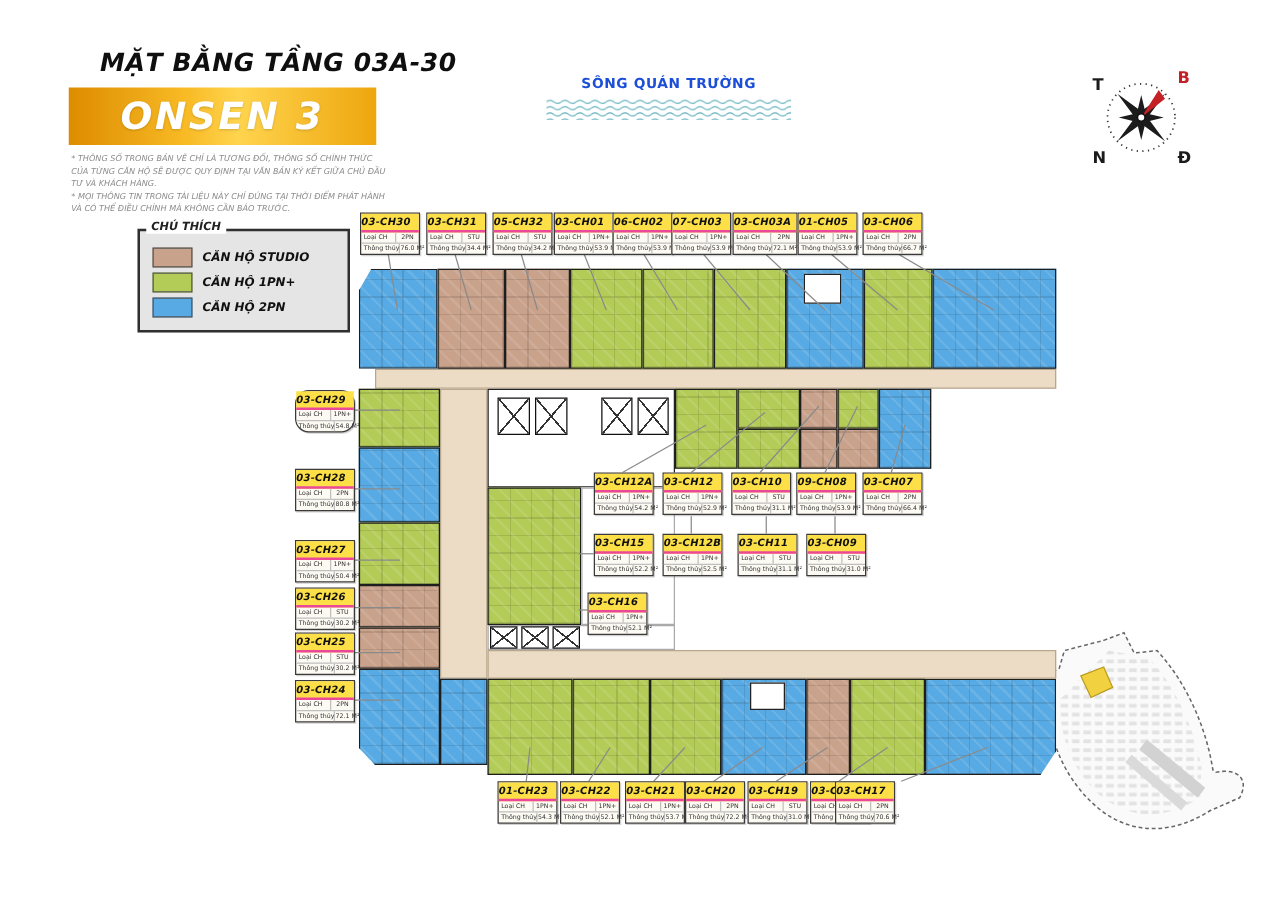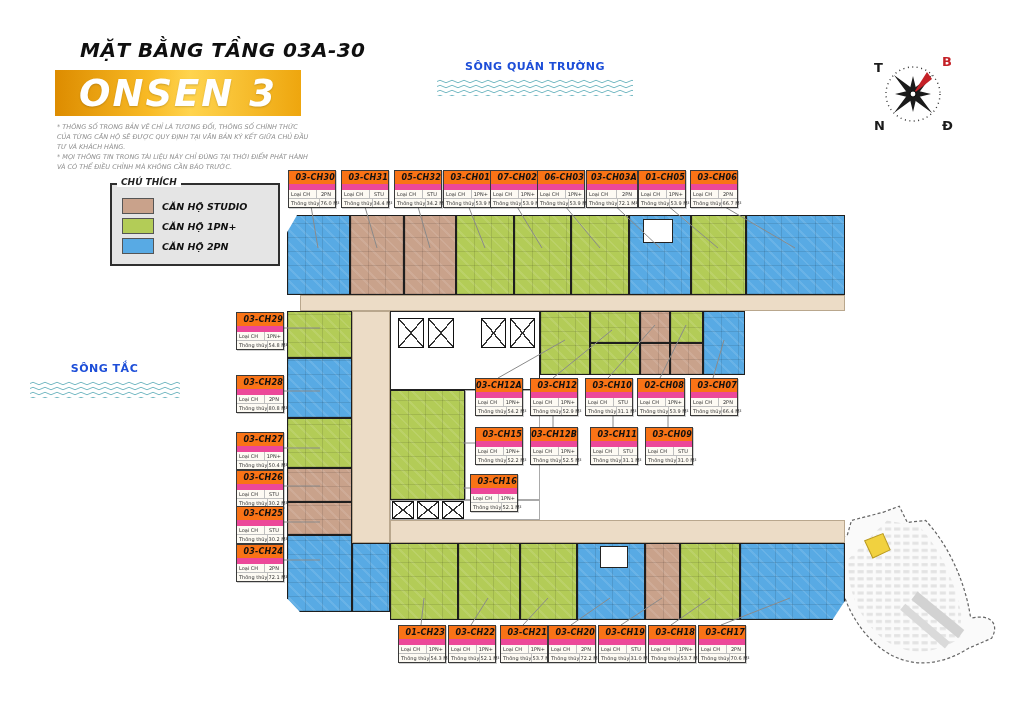--- a/index.html
+++ b/index.html
@@ -5,21 +5,21 @@
   html,body{margin:0;padding:0;background:#fff;}
   .page{position:relative;width:1024px;height:723px;background:#fff;overflow:hidden;
         font-family:"DejaVu Sans","Liberation Sans",sans-serif;}
   .abs{position:absolute;}
 
   
   .title{left:80px;top:38px;font-size:20px;font-weight:bold;font-style:italic;color:#0f0f0f;letter-spacing:.5px;}
   .banner{left:55px;top:70px;width:246px;height:46px;
           background:linear-gradient(90deg,#dd8c00 0%,#f8ba25 38%,#ffd44e 55%,#eea60e 100%);
           display:flex;align-items:center;justify-content:center;
-          color:#fff;font-size:37px;font-weight:bold;font-style:italic;letter-spacing:2px;
+          color:#fff;font-size:30px;font-weight:bold;font-style:italic;letter-spacing:2px;
           text-shadow:0 1px 2px rgba(0,0,0,.18);}
   .disc{left:57px;top:122px;width:254px;font-size:6.5px;font-style:italic;color:#8d8d8d;line-height:1.55;}
 
   
   .legend{left:110px;top:183px;width:146px;border:2px solid #2f2f2f;background:#e5e5e5;padding:9px 10px 6px;}
   .legend-title{position:absolute;top:-8px;left:5px;background:#fff;padding:0 4px;
                 font-size:9px;font-weight:bold;font-style:italic;color:#222;}
   .lg-row{display:flex;align-items:center;gap:8px;margin:4px 0;}
   .lg-sw{width:30px;height:14px;border:1px solid #555;}
   .lg-lb{font-size:9.5px;font-weight:bold;font-style:italic;color:#111;white-space:nowrap;}
@@ -39,22 +39,22 @@
       linear-gradient(to top right,transparent calc(50% - .7px),#333 calc(50% - .7px),#333 calc(50% + .7px),transparent calc(50% + .7px)),
       linear-gradient(to bottom right,transparent calc(50% - .7px),#333 calc(50% - .7px),#333 calc(50% + .7px),transparent calc(50% + .7px));}
   .unit{border:1px solid #1e1e1e;
     background-image:
       repeating-linear-gradient(0deg,rgba(0,0,0,.10) 0 1px,transparent 1px 14px),
       repeating-linear-gradient(90deg,rgba(0,0,0,.10) 0 1px,transparent 1px 17px),
       repeating-linear-gradient(45deg,rgba(255,255,255,.10) 0 2px,transparent 2px 9px);}
 
   
   .tag{position:absolute;width:46px;border:1px solid #3a3a3a;background:#fdfaf3;box-shadow:1px 1px 0 rgba(0,0,0,.18);z-index:30;}
-  .tag-h{background:#f97316;border-bottom:6px solid #ec4899;font-size:8px;font-weight:bold;font-style:italic;
-         text-align:right;padding:2px 0;color:#101010;letter-spacing:.2px;white-space:nowrap;}
+  .tag-h{background:#fde047;border-bottom:2px solid #ec4899;font-size:8px;font-weight:bold;font-style:italic;
+         text-align:left;padding:2px 0;color:#101010;letter-spacing:.2px;white-space:nowrap;}
   .tag-r{display:flex;font-size:5px;color:#333;height:8px;align-items:stretch;}
   .tag-r + .tag-r{border-top:1px solid #bfbfbf;}
   .tag-k{flex:0 0 54%;padding-left:2px;border-right:1px solid #bfbfbf;display:flex;align-items:center;white-space:nowrap;}
   .tag-v{flex:1;display:flex;align-items:center;justify-content:center;white-space:nowrap;}
 
   .layer{position:absolute;left:0;top:0;width:1024px;height:723px;}
   #plan-layer{z-index:10;}
   #lead-layer{z-index:20;pointer-events:none;}
   #tag-layer{z-index:30;}
 </style>
@@ -93,31 +93,20 @@
     <svg width="196" height="17">
       <defs>
           <pattern id="wv1" width="12" height="5" patternUnits="userSpaceOnUse">
         <path d="M0 2.5 Q3 0 6 2.5 T12 2.5" fill="none" stroke="#74b9c3" stroke-width="1"></path>
       </pattern>
         </defs>
       <rect width="196" height="17" fill="url(#wv1)"></rect>
     </svg>
   </div>
 
-  <div class="abs river" style="left:22px;top:362px;width:165px;">
-    <div class="river-name">SÔNG TẮC</div>
-    <svg width="150" height="17">
-      <defs>
-          <pattern id="wv2" width="12" height="5" patternUnits="userSpaceOnUse">
-        <path d="M0 2.5 Q3 0 6 2.5 T12 2.5" fill="none" stroke="#74b9c3" stroke-width="1"></path>
-      </pattern>
-        </defs>
-      <rect width="150" height="17" fill="url(#wv2)"></rect>
-    </svg>
-  </div>
 
   <svg class="abs" style="left:866px;top:46px;" width="96" height="92">
     <circle cx="47" cy="48" r="27" fill="none" stroke="#333" stroke-width="1.4" stroke-dasharray="1,3.5"></circle>
     <path d="M47 30 L50.5 44.5 L65 48 L50.5 51.5 L47 66 L43.5 51.5 L29 48 L43.5 44.5 Z" fill="#1b1b1b"></path>
     <path d="M47 21 L50.5 44.5 L74 48 L50.5 51.5 L47 75 L43.5 51.5 L20 48 L43.5 44.5 Z" fill="#1b1b1b" transform="rotate(45 47 48)"></path>
     <path d="M47 48 L61 26 L66 33 Z" fill="#c42127"></path>
     <circle cx="47" cy="48" r="3" fill="#fff" stroke="#111" stroke-width="1.2"></circle>
     <text x="8" y="26" font-size="13" font-weight="bold" fill="#1b1b1b">T</text>
     <text x="76" y="20" font-size="13" font-weight="bold" fill="#c42127">B</text>
     <text x="8" y="84" font-size="13" font-weight="bold" fill="#1b1b1b">N</text>
@@ -259,32 +248,32 @@
         <div class="tag-r">
           <span class="tag-k">Loại CH</span>
           <span class="tag-v">1PN+</span>
         </div>
         <div class="tag-r">
           <span class="tag-k">Thông thủy</span>
           <span class="tag-v">53.9 M²</span>
         </div>
       </div>
       <div class="tag" style="left: 490px; top: 170px;">
-        <div class="tag-h">07-CH02</div>
+        <div class="tag-h">06-CH02</div>
         <div class="tag-r">
           <span class="tag-k">Loại CH</span>
           <span class="tag-v">1PN+</span>
         </div>
         <div class="tag-r">
           <span class="tag-k">Thông thủy</span>
           <span class="tag-v">53.9 M²</span>
         </div>
       </div>
       <div class="tag" style="left: 537px; top: 170px;">
-        <div class="tag-h">06-CH03</div>
+        <div class="tag-h">07-CH03</div>
         <div class="tag-r">
           <span class="tag-k">Loại CH</span>
           <span class="tag-v">1PN+</span>
         </div>
         <div class="tag-r">
           <span class="tag-k">Thông thủy</span>
           <span class="tag-v">53.9 M²</span>
         </div>
       </div>
       <div class="tag" style="left: 586px; top: 170px; width: 50px;">
@@ -313,21 +302,21 @@
         <div class="tag-h">03-CH06</div>
         <div class="tag-r">
           <span class="tag-k">Loại CH</span>
           <span class="tag-v">2PN</span>
         </div>
         <div class="tag-r">
           <span class="tag-k">Thông thủy</span>
           <span class="tag-v">66.7 M²</span>
         </div>
       </div>
-      <div class="tag" style="left: 236px; top: 312px;">
+      <div class="tag" style="left: 236px; top: 312px; border-radius: 11px;">
         <div class="tag-h">03-CH29</div>
         <div class="tag-r">
           <span class="tag-k">Loại CH</span>
           <span class="tag-v">1PN+</span>
         </div>
         <div class="tag-r">
           <span class="tag-k">Thông thủy</span>
           <span class="tag-v">54.8 M²</span>
         </div>
       </div>
@@ -413,21 +402,21 @@
         <div class="tag-r">
           <span class="tag-k">Loại CH</span>
           <span class="tag-v">STU</span>
         </div>
         <div class="tag-r">
           <span class="tag-k">Thông thủy</span>
           <span class="tag-v">31.1 M²</span>
         </div>
       </div>
       <div class="tag" style="left: 637px; top: 378px;">
-        <div class="tag-h">02-CH08</div>
+        <div class="tag-h">09-CH08</div>
         <div class="tag-r">
           <span class="tag-k">Loại CH</span>
           <span class="tag-v">1PN+</span>
         </div>
         <div class="tag-r">
           <span class="tag-k">Thông thủy</span>
           <span class="tag-v">53.9 M²</span>
         </div>
       </div>
       <div class="tag" style="left: 690px; top: 378px;">
@@ -555,21 +544,21 @@
         <div class="tag-h">03-CH18</div>
         <div class="tag-r">
           <span class="tag-k">Loại CH</span>
           <span class="tag-v">1PN+</span>
         </div>
         <div class="tag-r">
           <span class="tag-k">Thông thủy</span>
           <span class="tag-v">53.7 M²</span>
         </div>
       </div>
-      <div class="tag" style="left: 698px; top: 625px;">
+      <div class="tag" style="left: 668px; top: 625px;">
         <div class="tag-h">03-CH17</div>
         <div class="tag-r">
           <span class="tag-k">Loại CH</span>
           <span class="tag-v">2PN</span>
         </div>
         <div class="tag-r">
           <span class="tag-k">Thông thủy</span>
           <span class="tag-v">70.6 M²</span>
         </div>
       </div>

